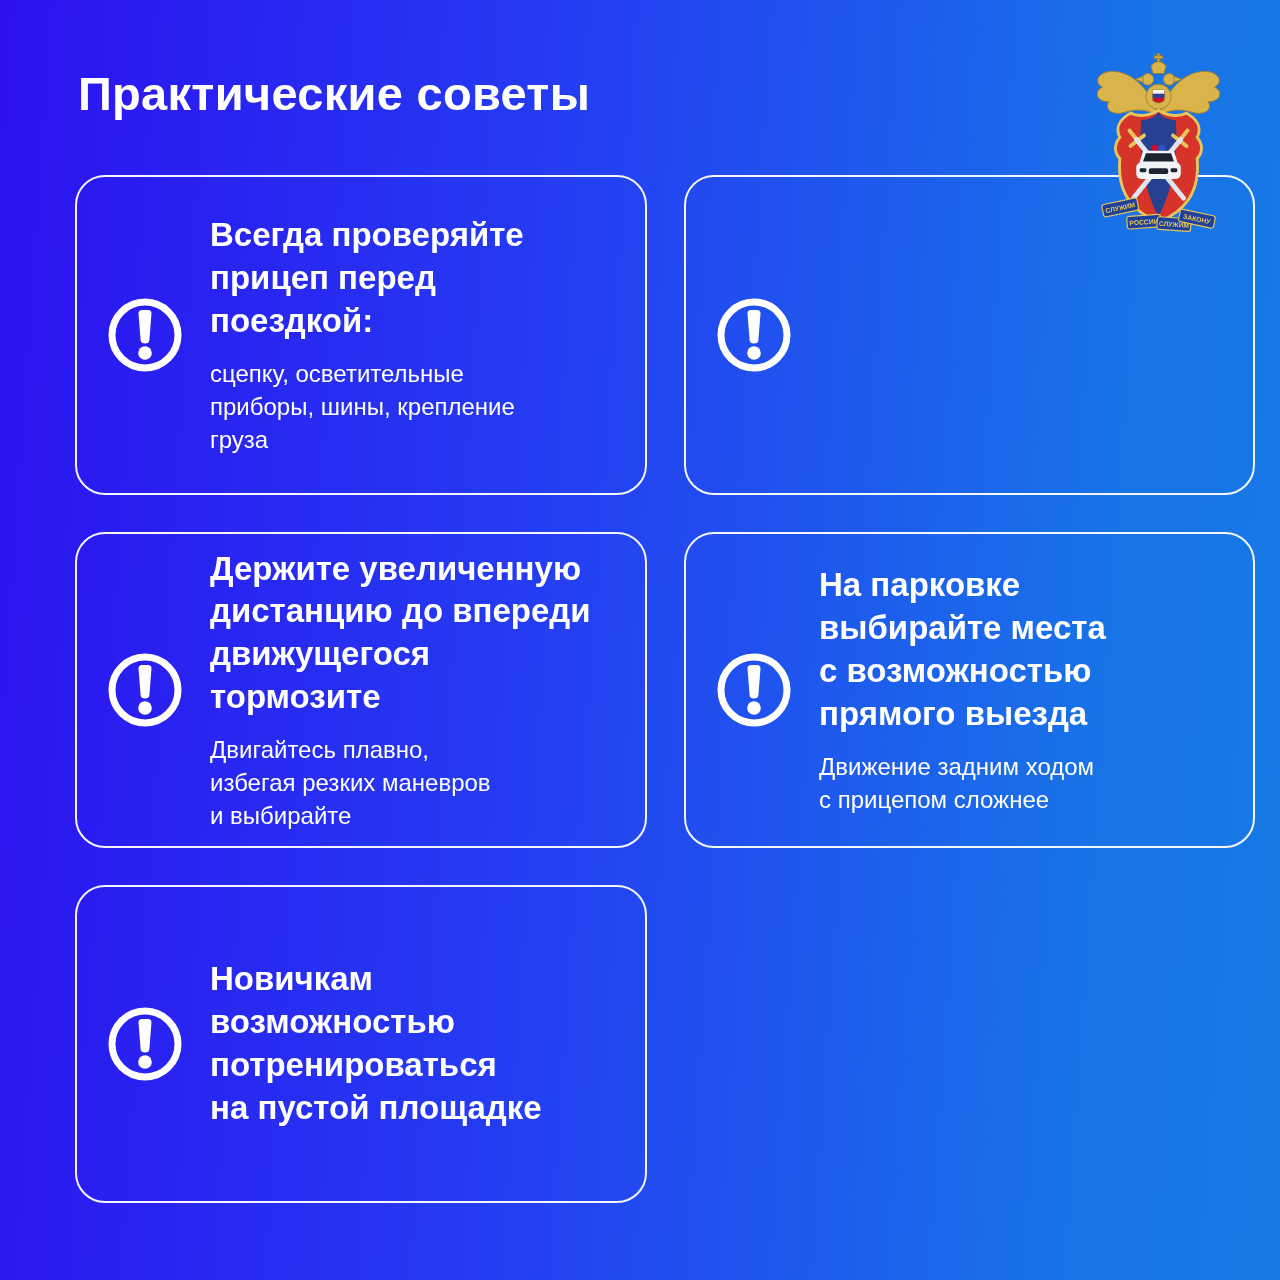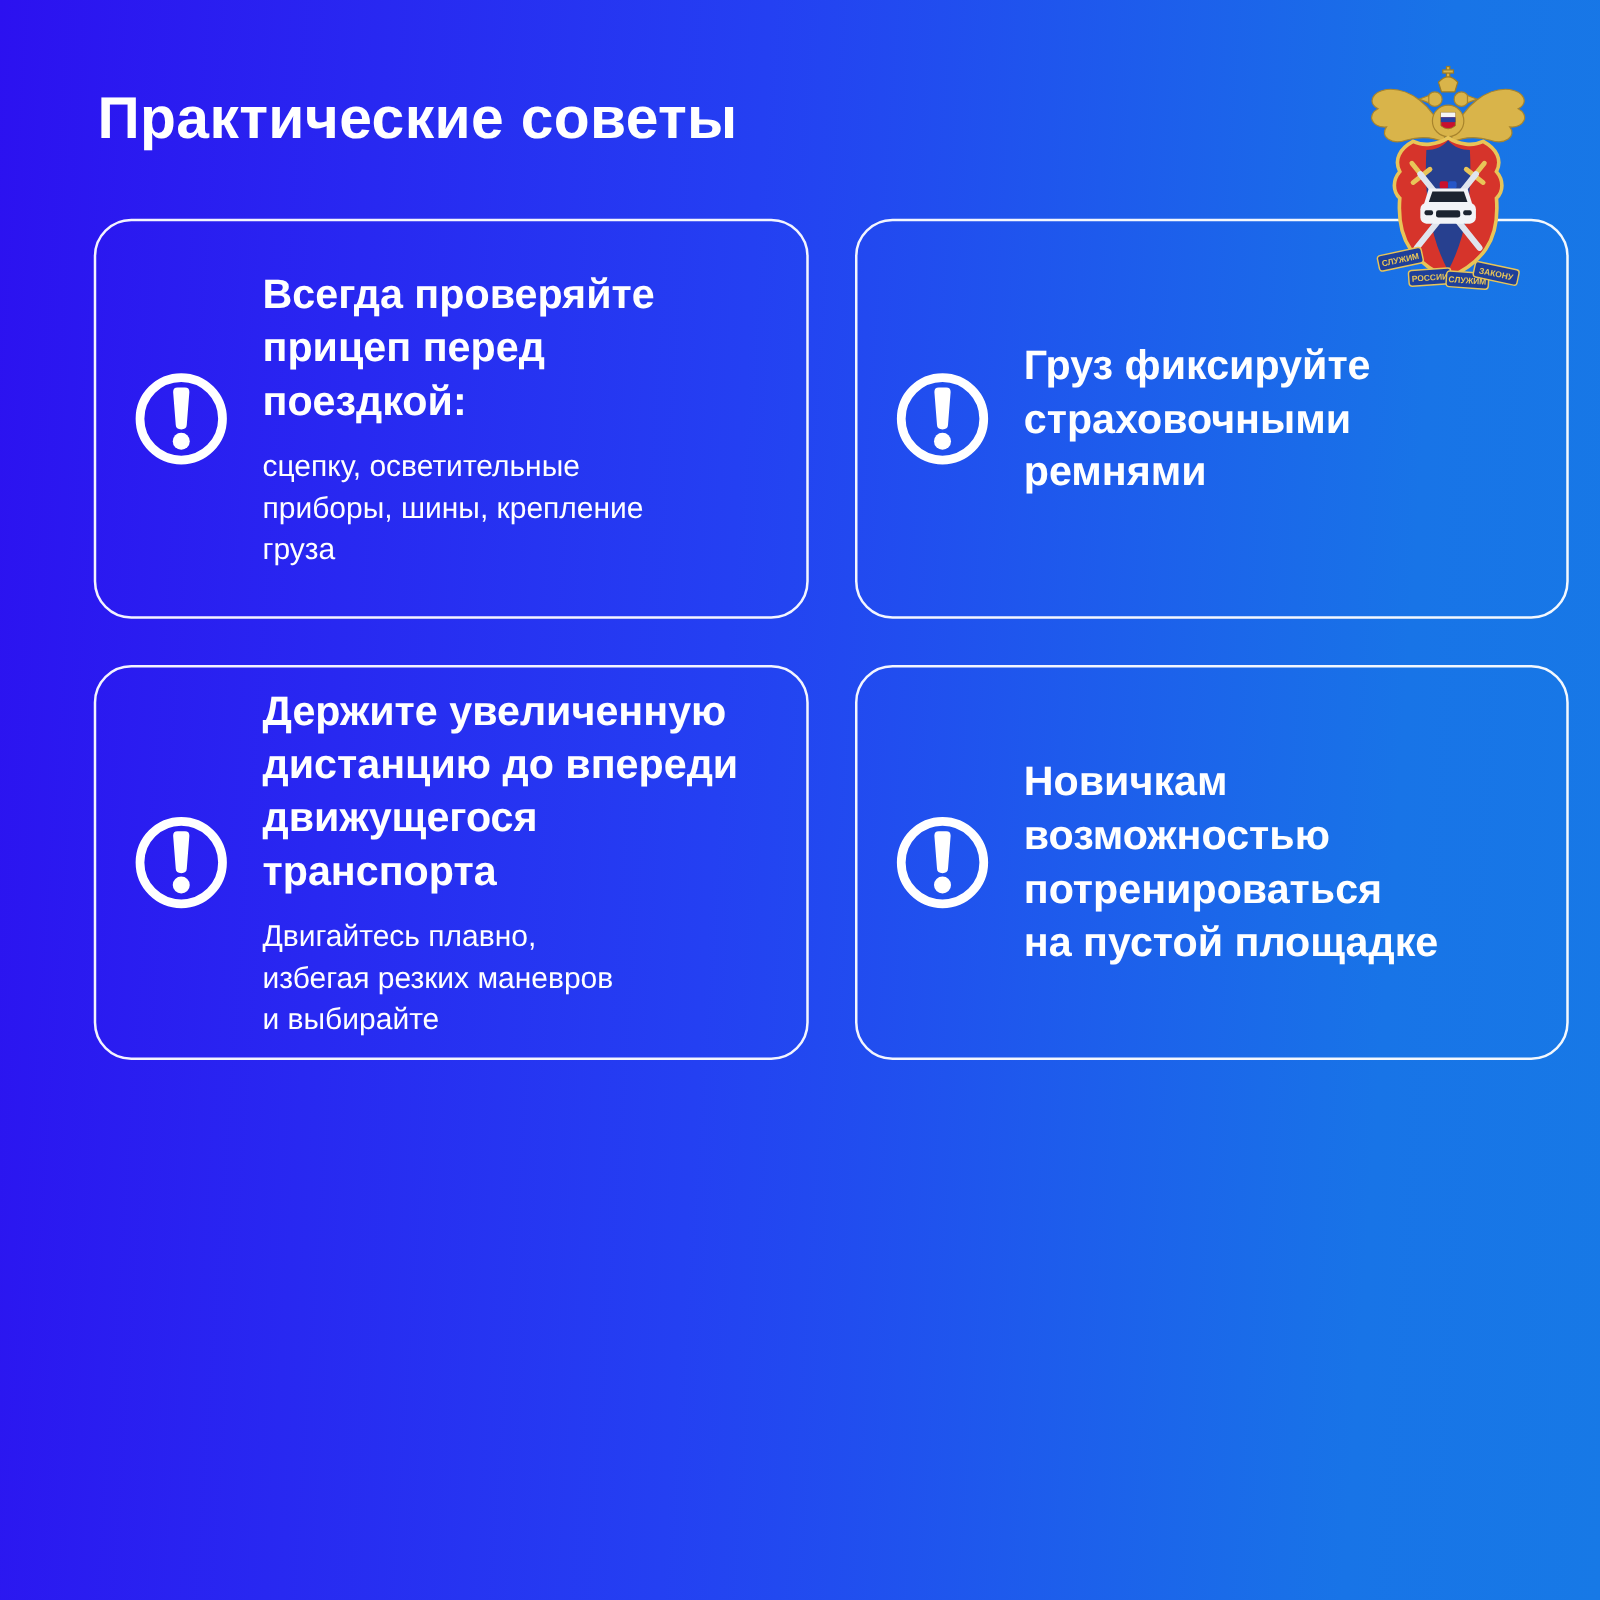--- a/index.html
+++ b/index.html
@@ -135,45 +135,54 @@
 груза</p>
     </div>
   </section>
 
   <section class="card">
     <span class="icon">
       <svg viewBox="0 0 80 80">
           <use href="#excl-glyph"></use>
         </svg>
     </span>
-    <div class="txt">
-      <h2>Груз фиксируйте
-страховочными
-ремнями</h2>
-
-    </div>
   </section>
 
   <section class="card">
     <span class="icon">
       <svg viewBox="0 0 80 80">
           <use href="#excl-glyph"></use>
         </svg>
     </span>
     <div class="txt">
       <h2>Держите увеличенную
 дистанцию до впереди
 движущегося
-транспорта</h2>
+тормозите</h2>
       <p>Двигайтесь плавно,
 избегая резких маневров
 и выбирайте</p>
     </div>
   </section>
 
+  <section class="card">
+    <span class="icon">
+      <svg viewBox="0 0 80 80">
+          <use href="#excl-glyph"></use>
+        </svg>
+    </span>
+    <div class="txt">
+      <h2>На парковке
+выбирайте места
+с возможностью
+прямого выезда</h2>
+      <p>Движение задним ходом
+с прицепом сложнее</p>
+    </div>
+  </section>
 
 
   <section class="card">
     <span class="icon">
       <svg viewBox="0 0 80 80">
           <use href="#excl-glyph"></use>
         </svg>
     </span>
     <div class="txt">
       <h2>Новичкам

